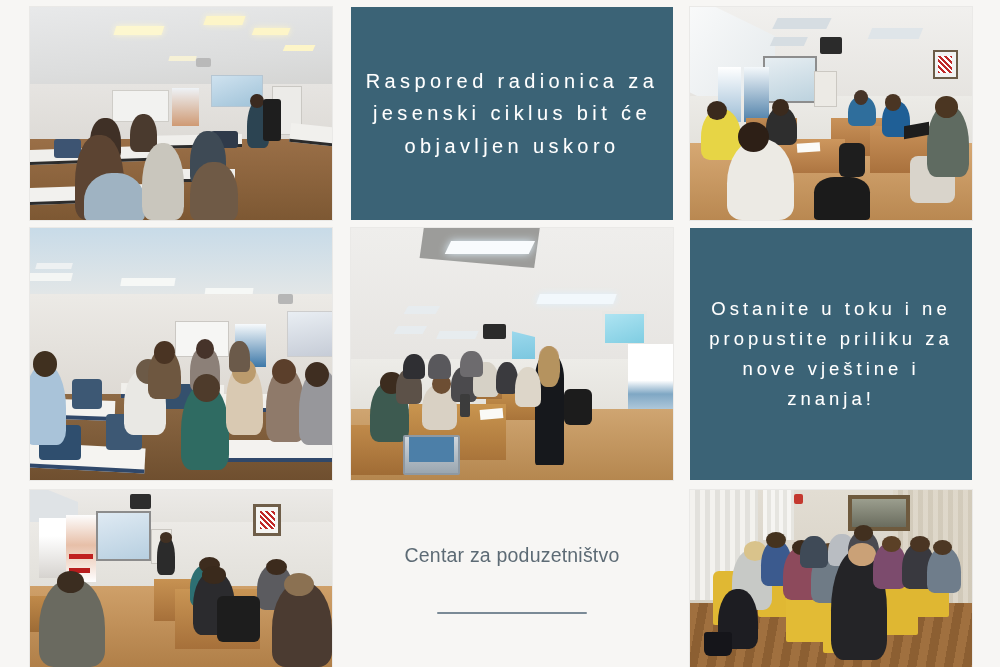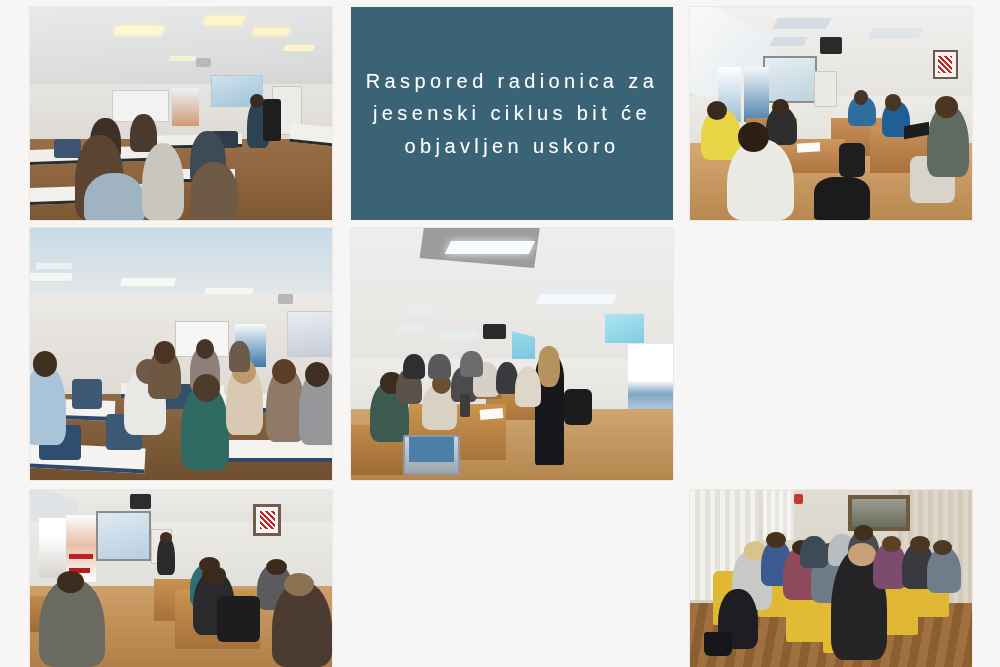--- a/index.html
+++ b/index.html
@@ -252,20 +252,23 @@
       <div class="person" style="left:16%;top:50%;width:7%;height:10%;background:#2f2f33;"></div>
       <div class="person" style="left:24%;top:50%;width:7%;height:10%;background:#59585c;"></div>
       <div class="person" style="left:34%;top:49%;width:7%;height:10%;background:#6d6b6e;"></div>
       <div class="blob" style="left:16%;top:82%;width:18%;height:16%;background:linear-gradient(180deg,#cfd6dc,#9aa6b0);border:2px solid #8e99a3;border-radius:2px;"></div>
       <div class="blob" style="left:18%;top:83%;width:14%;height:10%;background:#4c7fa8;"></div>
       <div class="blob" style="left:40%;top:72%;width:7%;height:4%;background:#fafaf7;transform:rotate(-5deg);"></div>
       <div class="blob" style="left:34%;top:66%;width:3%;height:9%;background:#3c3c3c;border-radius:2px;"></div>
     </div>
   </div>
 
+  <div class="cell quote" id="quote-2" style="left:690px; top:228px; width:282px; height:252px;">
+    <div class="quote-text">Ostanite u toku i ne propustite priliku za nove vještine i znanja!</div>
+  </div>
 
   <div class="cell photo" id="photo-5" style="left:30px; top:490px; width:302px; height:177px;">
     <div class="scene">
       <div class="ceil" style="left:0;top:0;width:100%;height:22%;background:linear-gradient(180deg,#eceae7,#e3e1dc);"></div>
       <div class="band" style="left:-4%;top:0;width:20%;height:28%;background:#dfe3e6;transform:skewY(22deg);"></div>
       <div class="proj" style="left:33%;top:2%;width:7%;height:9%;background:#2d2d2d;border-radius:2px;"></div>
       <div class="wall" style="left:0;top:18%;width:100%;height:44%;background:linear-gradient(180deg,#eceae6,#e0ded8);"></div>
       <div class="screen" style="left:22%;top:12%;width:18%;height:28%;background:linear-gradient(165deg,#dfeaf3,#b7cfe0);border:2px solid #8c8c8c;"></div>
       <div class="rollup" style="left:3%;top:16%;width:9%;height:34%;background:linear-gradient(180deg,#ffffff 0%,#ffffff 30%,#d6d3cf 100%);"></div>
       <div class="rollup" style="left:12%;top:14%;width:10%;height:38%;background:linear-gradient(180deg,#fdfdfd 0%,#e7bfa8 45%,#ffffff 100%);"></div>
@@ -287,20 +290,24 @@
       <div class="person" style="left:54%;top:46%;width:14%;height:36%;background:#2b2b2e;"></div>
       <div class="head" style="left:57%;top:43%;width:8%;height:10%;background:#3a2a1c;"></div>
       <div class="person" style="left:75%;top:42%;width:12%;height:26%;background:#5b5b5f;"></div>
       <div class="head" style="left:78%;top:39%;width:7%;height:9%;background:#3c2b1d;"></div>
       <div class="person" style="left:80%;top:52%;width:20%;height:48%;background:#4b3b31;"></div>
       <div class="head" style="left:84%;top:47%;width:10%;height:13%;background:#8b7152;"></div>
       <div class="blob" style="left:62%;top:60%;width:14%;height:26%;background:#1d1d1d;border-radius:6px;"></div>
     </div>
   </div>
 
+  <div class="cell caption" id="caption" style="left:351px; top:490px; width:322px; height:177px;">
+    <div class="caption-title">Centar za poduzetništvo</div>
+    <div class="caption-rule"></div>
+  </div>
 
   <div class="cell photo" id="photo-6" style="left:690px; top:490px; width:282px; height:177px;">
     <div class="scene">
       <div class="wall" style="left:0;top:0;width:100%;height:74%;background:linear-gradient(180deg,#e2ddd3,#d4cec1);"></div>
       <div class="band" style="left:72%;top:0;width:28%;height:78%;background:repeating-linear-gradient(90deg,#ded7c9 0 5px,#d0c8b7 5px 10px);opacity:0.85;"></div>
       <div class="curtain" style="left:0;top:0;width:24%;height:62%;background:repeating-linear-gradient(90deg,#f3f2ee 0 5px,#e2e1dc 5px 10px);"></div>
       <div class="curtain" style="left:26%;top:0;width:11%;height:28%;background:repeating-linear-gradient(90deg,#f6f5f2 0 4px,#e6e5e0 4px 8px);"></div>
       <div class="frame" style="left:56%;top:3%;width:22%;height:20%;background:linear-gradient(180deg,#9b9e8e,#6a6c5e);border:4px solid #6e5a3e;"></div>
       <div class="blob" style="left:37%;top:2%;width:3%;height:6%;background:#c4392f;border-radius:2px;"></div>
       <div class="floor" style="left:0;top:64%;width:100%;height:36%;background:repeating-linear-gradient(100deg,#a0703f 0 9px,#8c5f32 9px 18px);"></div>

